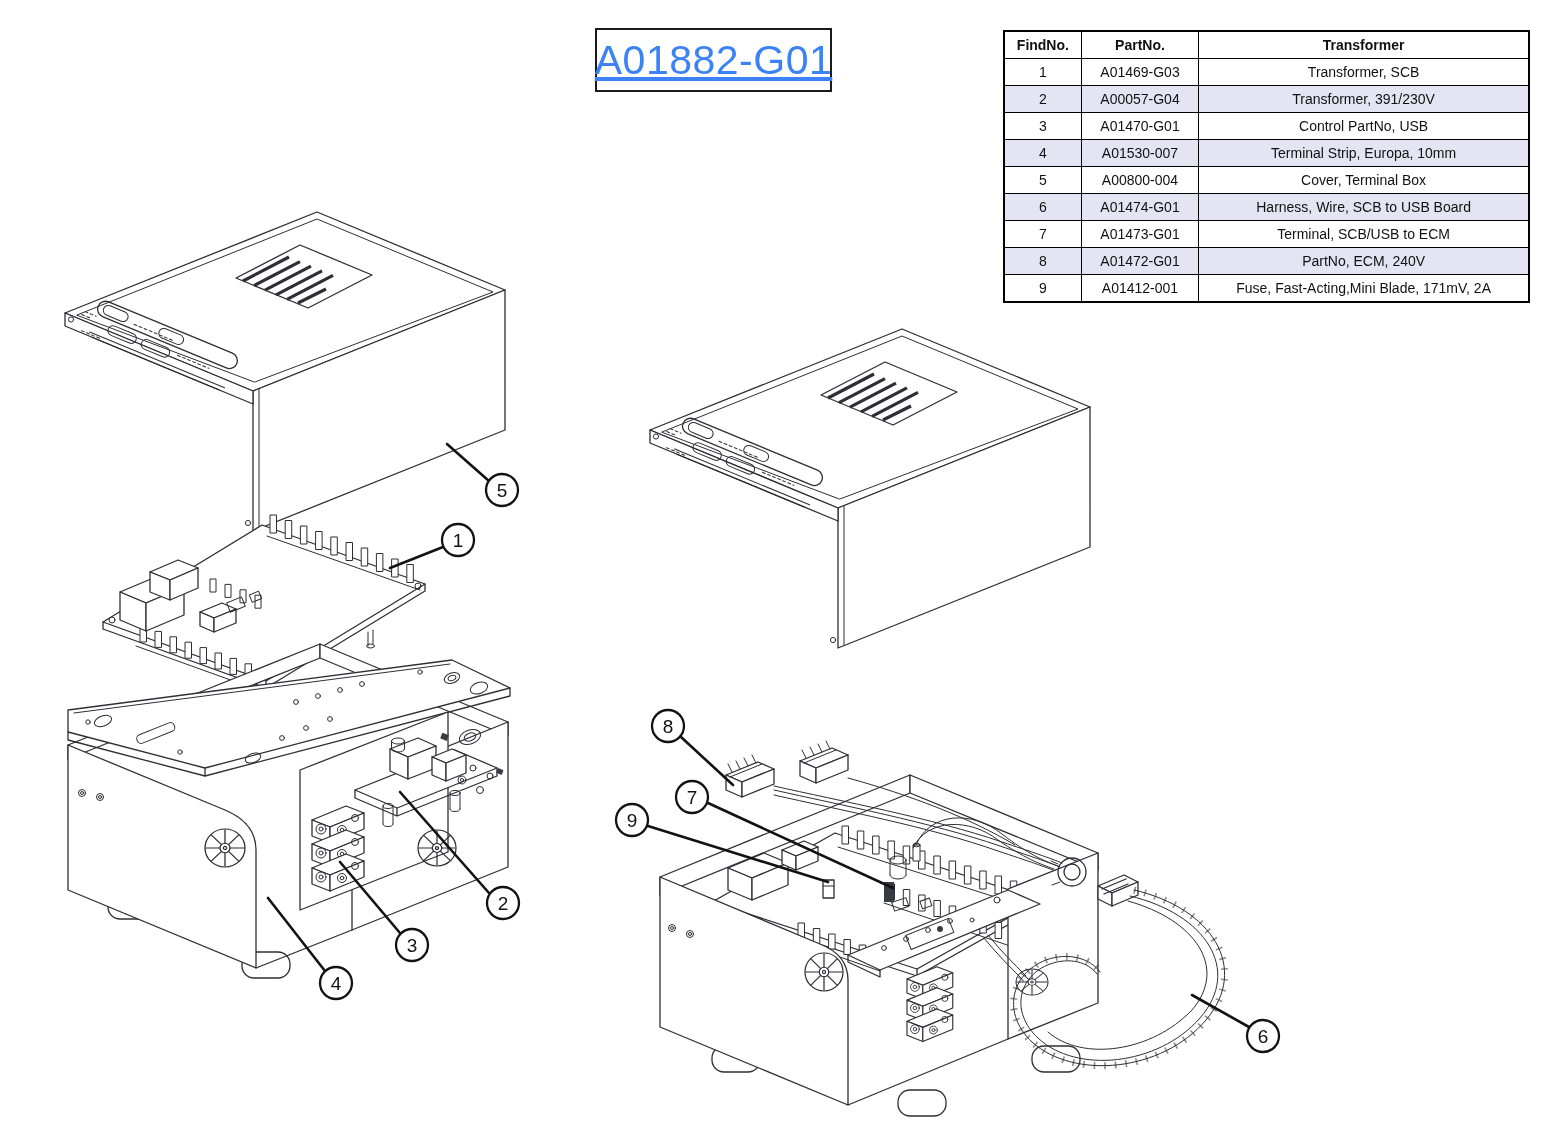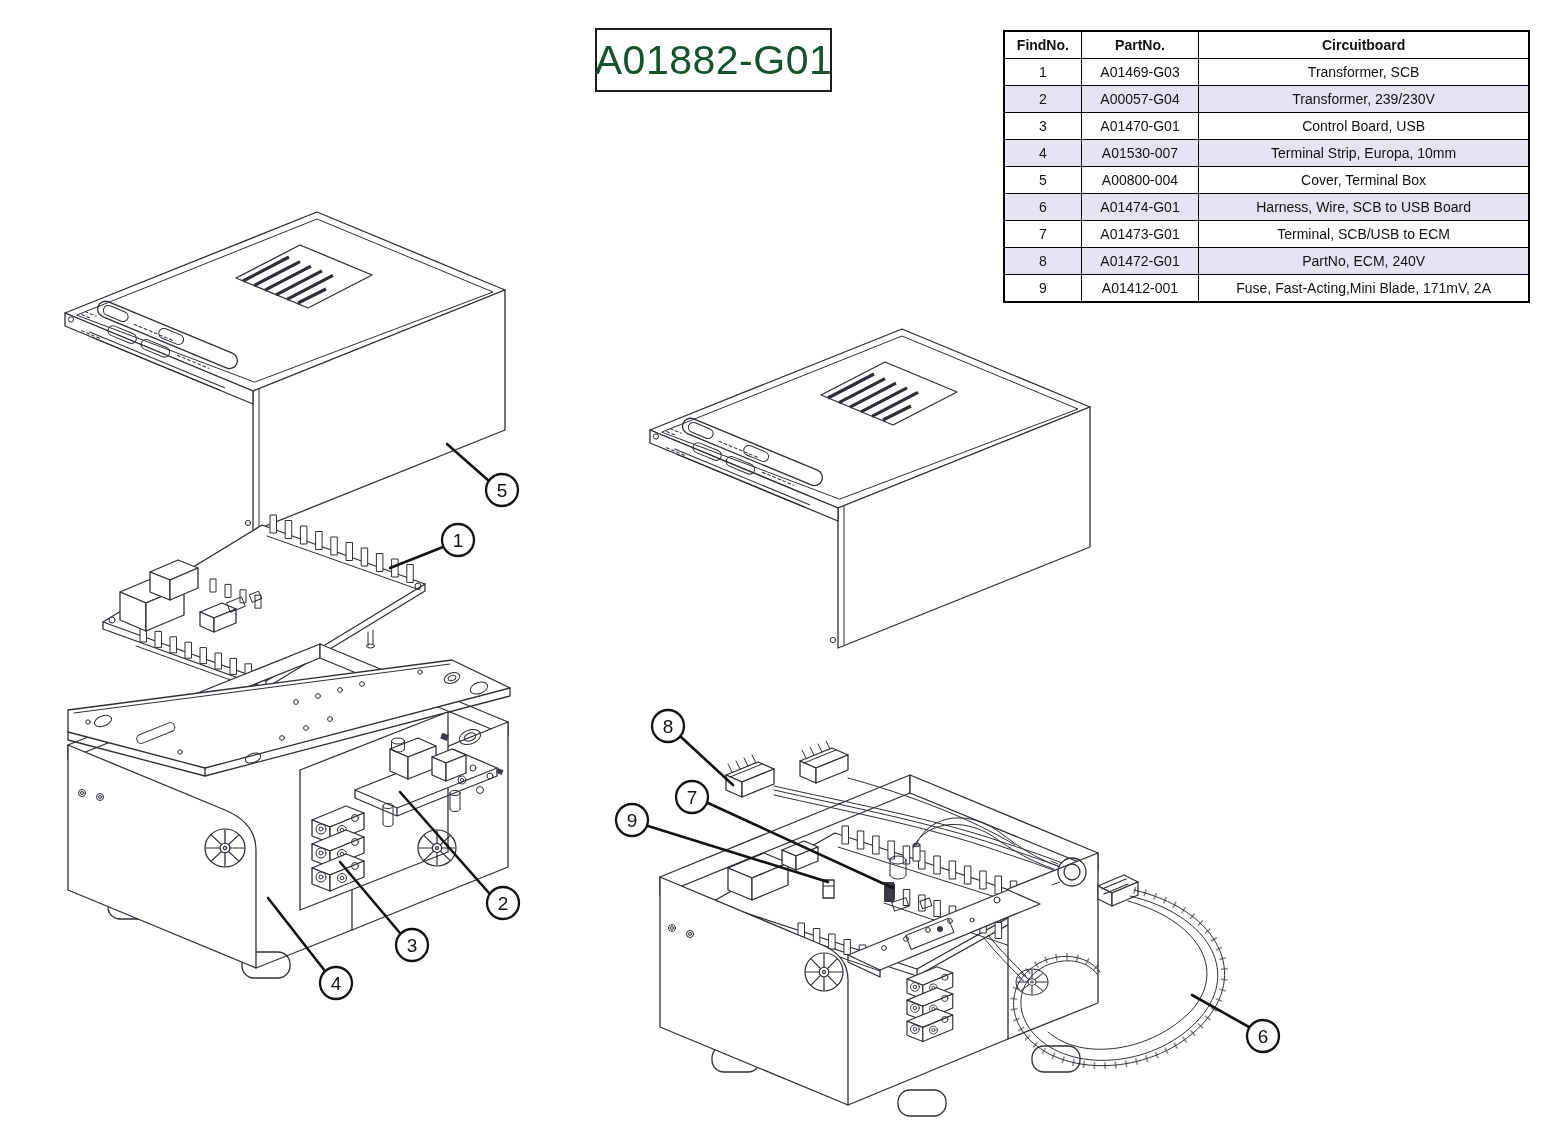--- a/index.html
+++ b/index.html
@@ -3,21 +3,21 @@
 <meta charset="utf-8">
 <style>
   html,body{margin:0;padding:0;background:#fff;}
   .page{position:relative;width:1554px;height:1146px;background:#fff;overflow:hidden;
         font-family:"Liberation Sans","DejaVu Sans",sans-serif;}
   .drawing-svg{position:absolute;left:0;top:0;}
 
   
   .title-block{position:absolute;left:595px;top:28px;width:233px;height:60px;
     border:2px solid #1b1b1b;display:flex;align-items:center;justify-content:center;}
-  .title-block span{font-size:41px;color:#14532d;letter-spacing:.5px;white-space:nowrap;}
+  .title-block span{font-size:41px;color:#3b82f6;letter-spacing:.5px;white-space:nowrap;text-decoration:underline;}
 
   
   .parts-table{position:absolute;left:1003px;top:30px;width:527px;border-collapse:collapse;
     border:2px solid #000;table-layout:fixed;}
   .parts-table th,.parts-table td{border:1px solid #000;font-size:14px;color:#111;
     padding:1px 6px;height:24px;text-align:center;white-space:nowrap;overflow:hidden;line-height:1.2;}
   .parts-table th{font-weight:bold;}
   .parts-table tr.alt td{background:#e4e4f2;}
   .col-find{width:77px}.col-part{width:117px}.col-desc{width:329px}
 
@@ -372,38 +372,38 @@
   <table class="parts-table">
     <colgroup>
         <col class="col-find">
         <col class="col-part">
         <col class="col-desc">
       </colgroup>
     <thead>
       <tr>
         <th>FindNo.</th>
         <th>PartNo.</th>
-        <th>Circuitboard</th>
+        <th>Transformer</th>
       </tr>
     </thead>
     <tbody>
         <tr>
           <td>1</td>
           <td>A01469-G03</td>
           <td>Transformer, SCB</td>
         </tr>
         <tr class="alt">
           <td>2</td>
           <td>A00057-G04</td>
-          <td>Transformer, 239/230V</td>
+          <td>Transformer, 391/230V</td>
         </tr>
         <tr>
           <td>3</td>
           <td>A01470-G01</td>
-          <td>Control Board, USB</td>
+          <td>Control PartNo, USB</td>
         </tr>
         <tr class="alt">
           <td>4</td>
           <td>A01530-007</td>
           <td>Terminal Strip, Europa, 10mm</td>
         </tr>
         <tr>
           <td>5</td>
           <td>A00800-004</td>
           <td>Cover, Terminal Box</td>

